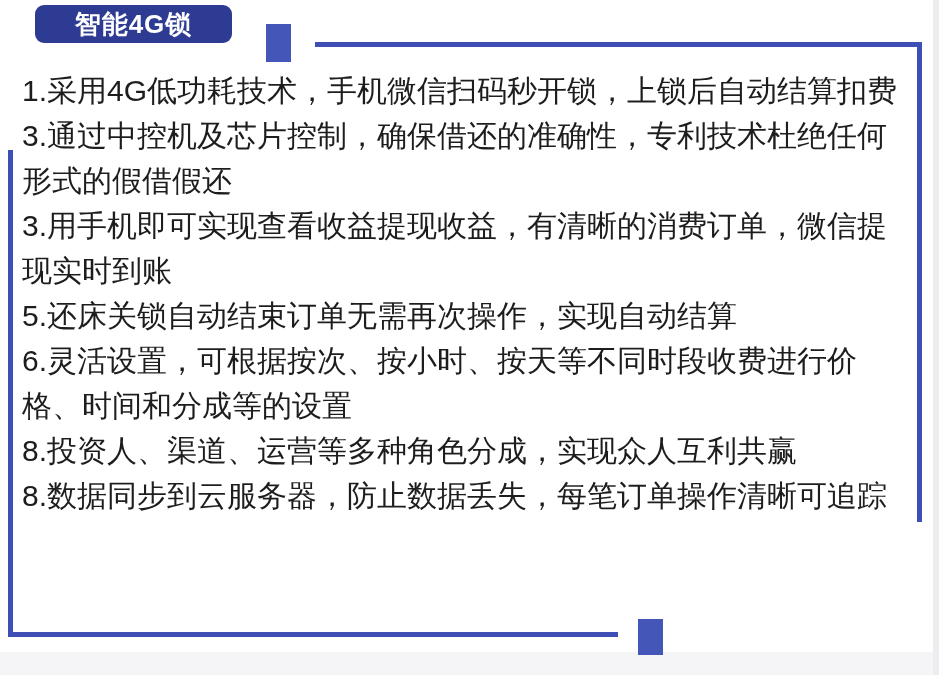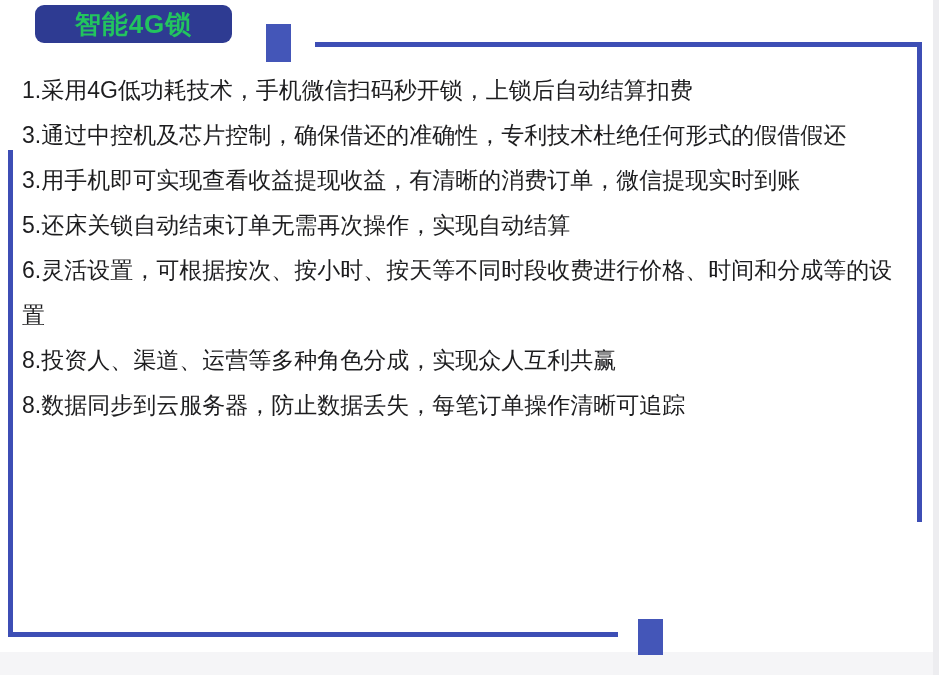--- a/index.html
+++ b/index.html
@@ -21,21 +21,21 @@
     position: absolute;
     left: 35px;
     top: 5px;
     width: 197px;
     height: 38px;
     background: #2e3b92;
     border-radius: 9px;
     display: flex;
     align-items: center;
     justify-content: center;
-    color: #22c55e;
+    color: #ffffff;
     font-size: 26px;
     font-weight: bold;
     letter-spacing: 1px;
     z-index: 3;
   }
 
   
   .sq {
     position: absolute;
     background: #4456b8;
@@ -67,21 +67,21 @@
     z-index: 1;
   }
 
   
   .features {
     position: absolute;
     left: 22px;
     top: 68px;
     width: 884px;
     color: #1d1d1f;
-    font-size: 23px;
+    font-size: 30px;
     line-height: 45px;
     z-index: 2;
     word-break: normal;
     overflow-wrap: normal;
     line-break: strict;
     text-align: left;
   }
   .feature { margin: 0; padding: 0; }
 </style>
 </head>

